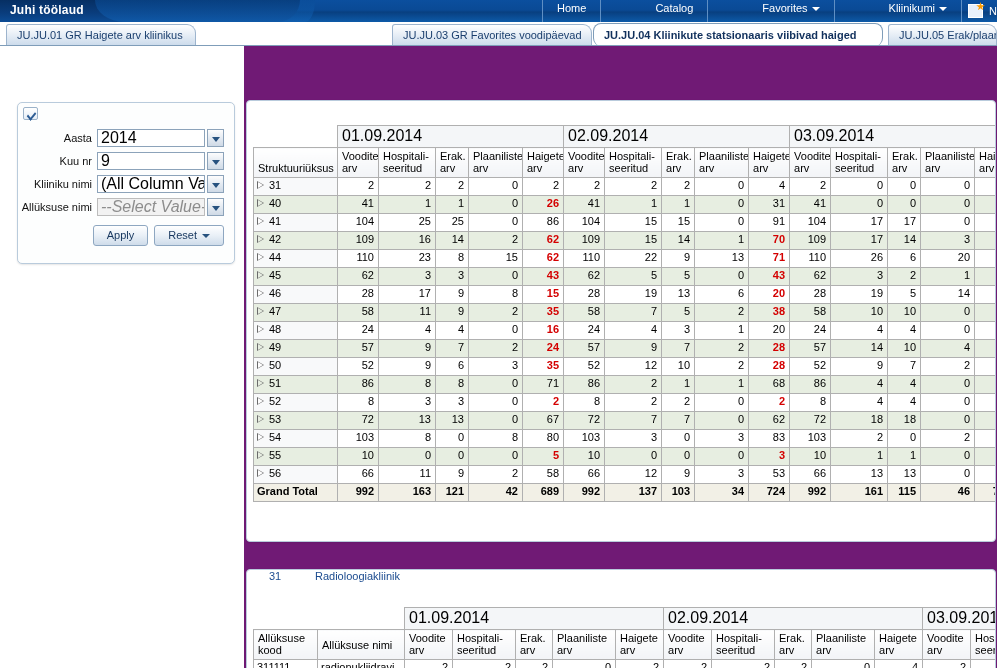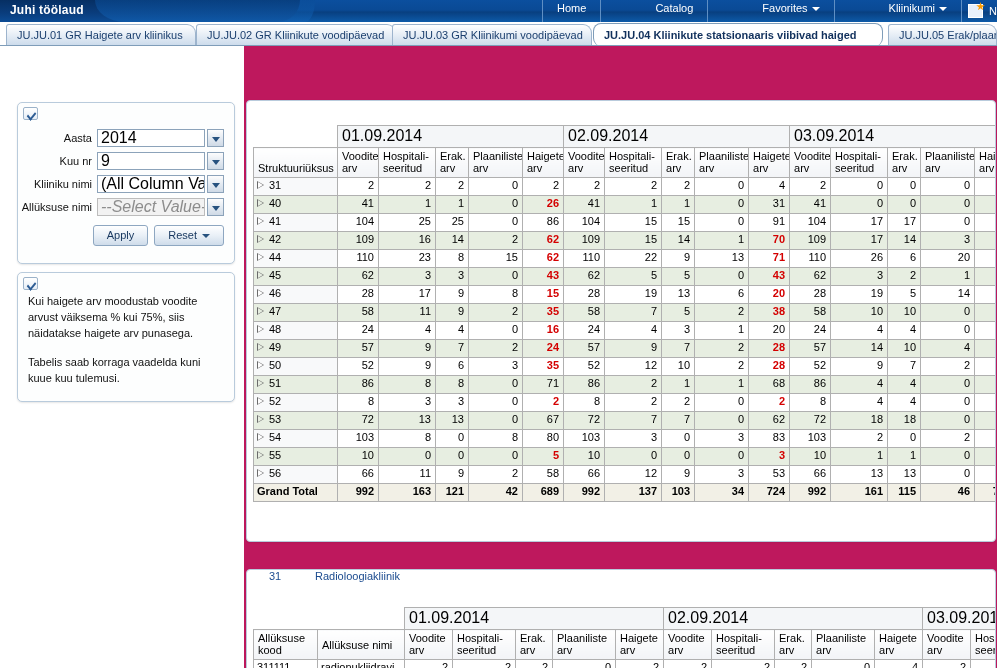--- a/index.html
+++ b/index.html
@@ -127,21 +127,21 @@
     height: 23px;
     line-height: 22px;
     border-radius: 8px;
   }
 
   
   #page {
     position: relative;
     width: 997px;
     height: 622px;
-    background: #be185d;
+    background: #701a75;
   }
 
   
   #leftcol {
     position: absolute;
     left: 0; top: 0;
     width: 244px;
     height: 622px;
     background: #ffffff;
   }
@@ -412,22 +412,21 @@
     <div class="gitem"><span>Catalog</span></div>
     <div class="gitem"><span>Favorites</span><span class="caret"></span></div>
     <div class="gitem"><span>Kliinikumi</span><span class="caret"></span></div>
     <div class="alertbox"></div>
     <div class="navuser">N</div>
   </div>
 </div>
 
 <div id="tabstrip">
   <div class="tab" id="tab0" style="left: 6px; width: 190px;"><span>JU.JU.01 GR Haigete arv kliinikus</span></div>
-  <div class="tab" id="tab1" style="left: 196px; width: 200px;"><span>JU.JU.02 GR Kliinikute voodipäevad</span></div>
-  <div class="tab" id="tab2" style="left: 392px; width: 200px;"><span>JU.JU.03 GR Kliinikumi voodipäevad</span></div>
+  <div class="tab" id="tab2" style="left: 392px; width: 200px;"><span>JU.JU.03 GR Favorites voodipäevad</span></div>
   <div class="tab active" id="tab3" style="left: 593px; width: 290px;"><span>JU.JU.04 Kliinikute statsionaaris viibivad haiged</span></div>
   <div class="tab" id="tab4" style="left: 888px; width: 109px;"><span>JU.JU.05 Erak/plaan</span></div>
 </div>
 
 <div id="page">
 
   <div id="leftcol">
 
     <div class="panel" id="filter-panel">
       <div class="collapse-btn"></div>
@@ -461,25 +460,20 @@
             <div class="fdrop"></div>
           </div>
         </div>
         <div class="fbuttons">
           <div class="btn"><span>Apply</span></div>
           <div class="btn"><span>Reset</span><span class="bcaret"></span></div>
         </div>
       </div>
     </div>
 
-    <div class="panel" id="note-panel">
-      <div class="collapse-btn"></div>
-      <p>Kui haigete arv moodustab voodite arvust väiksema % kui 75%, siis näidatakse haigete arv punasega.</p>
-      <p>Tabelis saab korraga vaadelda kuni kuue kuu tulemusi.</p>
-    </div>
   </div>
 
   <div id="rightcol">
 
     <div class="collapse-btn" style="left:8px; top:58px; position:absolute;"></div>
 
     <div id="table-panel-1">
       <table class="pivot" id="pivot1" style="margin:24px 0 0 6px; width:738px;">
         <colgroup id="cg1">
             <col style="width: 84px;">

